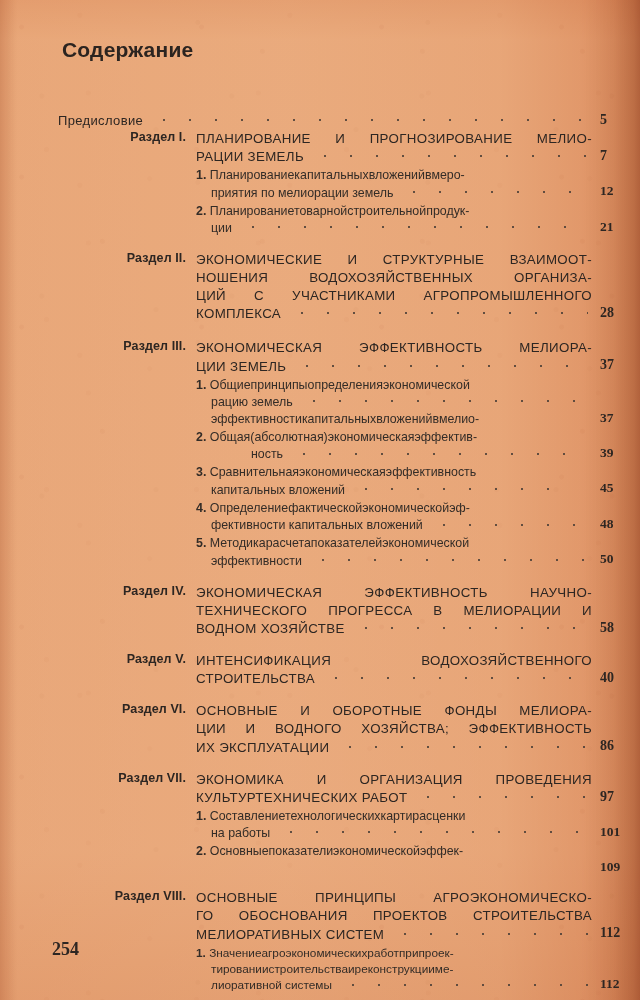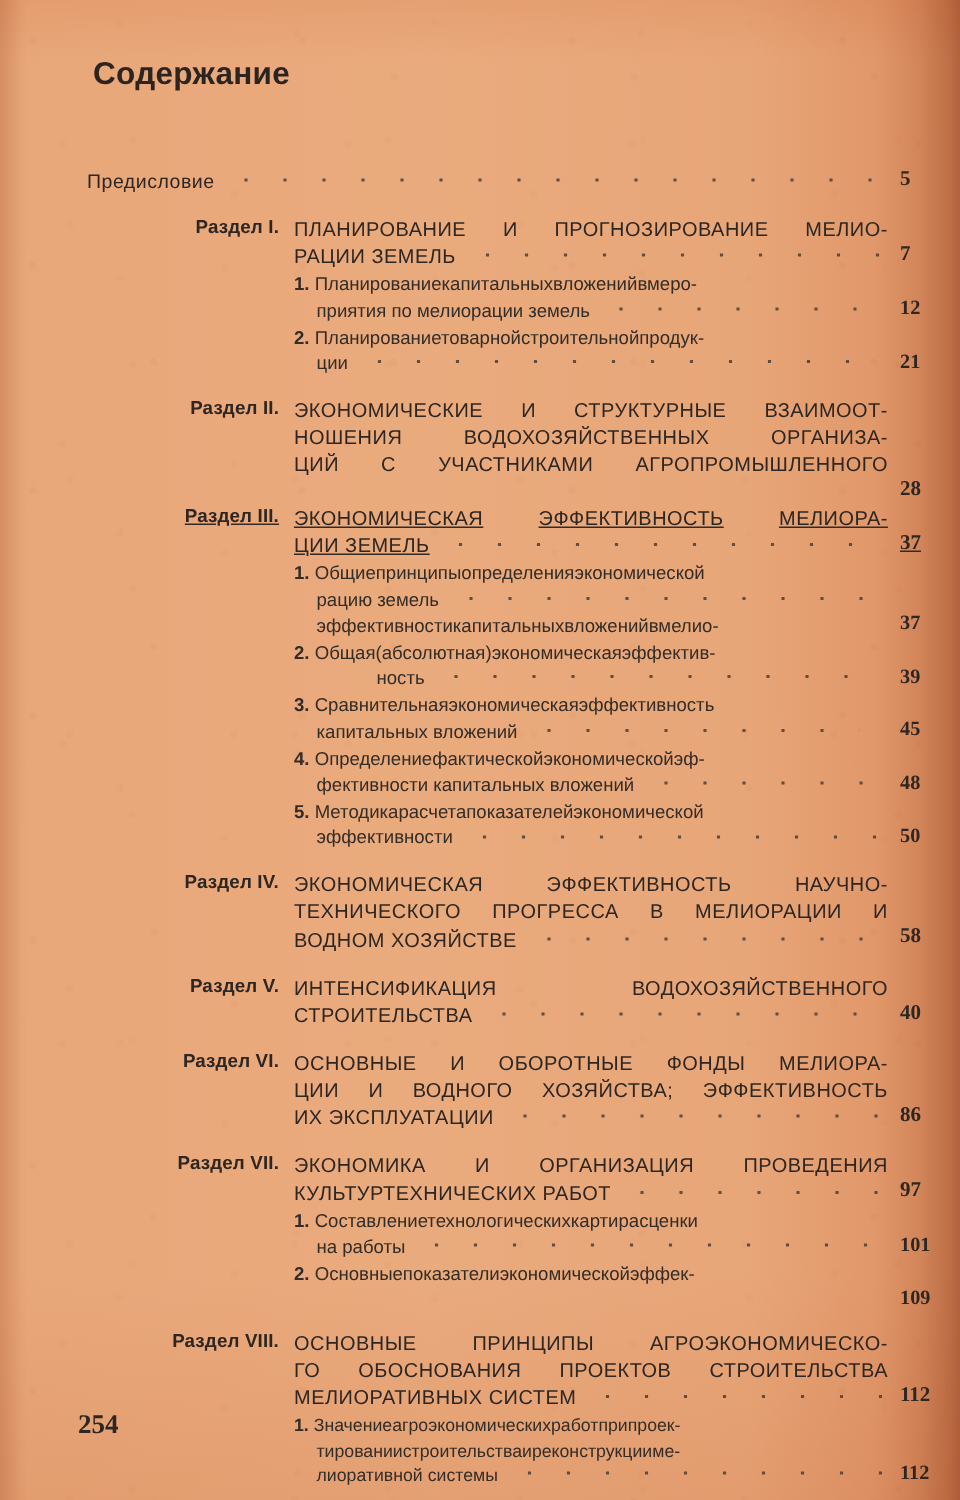--- a/index.html
+++ b/index.html
@@ -201,21 +201,21 @@
         <div class="body-col" style="padding-left: 0px;">
           <div class="sec-head" style="text-transform: none; font-size: 13px;">
             <div class="line">
               <span class="txt">Предисловие</span>
               <span class="leader"></span>
             </div>
           </div>
         </div>
         <div class="num-col" style="padding-top: 0px;">5</div>
       </div>
-      <div class="row" style="margin-top: 14px;">
+      <div class="row" style="">
         <div class="label-col">Раздел I.</div>
         <div class="body-col">
           <div class="sec-head">
             <div class="jline">
               <span>ПЛАНИРОВАНИЕ</span>
               <span>И</span>
               <span>ПРОГНОЗИРОВАНИЕ</span>
               <span>МЕЛИО-</span>
             </div>
             <div class="line">
@@ -280,25 +280,29 @@
               <span>НОШЕНИЯ</span>
               <span>ВОДОХОЗЯЙСТВЕННЫХ</span>
               <span>ОРГАНИЗА-</span>
             </div>
             <div class="jline">
               <span>ЦИЙ</span>
               <span>С</span>
               <span>УЧАСТНИКАМИ</span>
               <span>АГРОПРОМЫШЛЕННОГО</span>
             </div>
+            <div class="line">
+              <span class="txt">КОМПЛЕКСА</span>
+              <span class="leader"></span>
+            </div>
           </div>
         </div>
         <div class="num-col" style="padding-top: 54px;">28</div>
       </div>
-      <div class="row" style="margin-top: 2px; text-decoration: underline;">
+      <div class="row" style="margin-top: 16px;">
         <div class="label-col">Раздел III.</div>
         <div class="body-col">
           <div class="sec-head">
             <div class="jline">
               <span>ЭКОНОМИЧЕСКАЯ</span>
               <span>ЭФФЕКТИВНОСТЬ</span>
               <span>МЕЛИОРА-</span>
             </div>
             <div class="line">
               <span class="txt">ЦИИ ЗЕМЕЛЬ</span>

